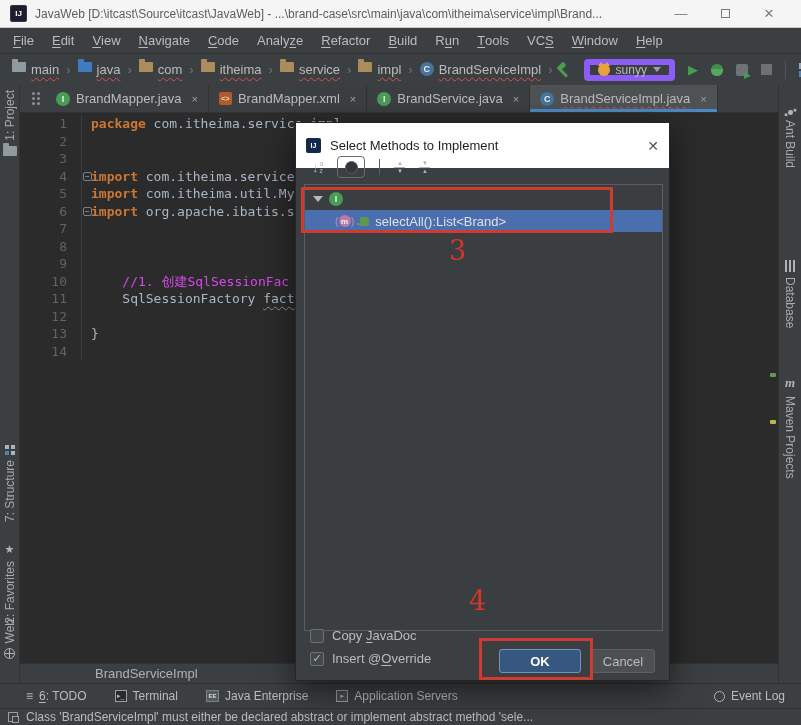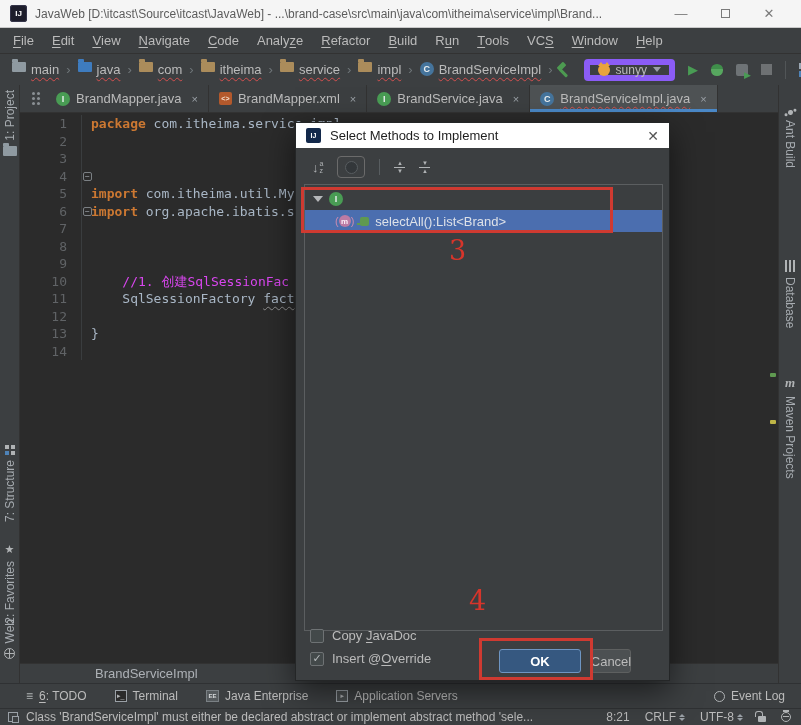--- a/index.html
+++ b/index.html
@@ -156,21 +156,21 @@
   .icon-lock { position:relative; width:8px; height:6px; background:#b0b3b5; border-radius:1px; margin-top:4px; }
   .icon-lock::before { content:""; position:absolute; left:-3px; top:-5px; width:6px; height:5px;
                        border:1.5px solid #b0b3b5; border-bottom:none; border-radius:3px 3px 0 0; }
   .icon-hector { position:relative; width:10px; height:10px; border:1px solid #b0b3b5; border-radius:50%; }
   .icon-hector::before { content:""; position:absolute; top:-3px; left:1px; width:6px; height:2px; background:#b0b3b5; }
   .icon-hector::after { content:""; position:absolute; top:3px; left:1px; width:6px; height:1px; background:#b0b3b5; }
 
   
   .dialog { position:absolute; left:295px; top:122px; width:375px; height:559px; background:#3c3f41;
             border:1px solid #242627; box-shadow:0 10px 30px rgba(0,0,0,.55); z-index:10; }
-  .dlg-titlebar { position:absolute; top:0; left:0; right:0; height:25px; background:#ffffff;
+  .dlg-titlebar { position:absolute; top:0; left:0; right:0; height:45px; background:#ffffff;
                   display:flex; align-items:center; padding:0 10px; gap:9px; }
   .dlg-logo { width:15px; height:15px; border-radius:2px; background:#13294b; color:#fff; font-size:7px;
               font-weight:bold; display:flex; align-items:center; justify-content:center; }
   .dlg-title { color:#1f1f1f; font-size:13px; }
   .dlg-close { margin-left:auto; color:#555; font-size:14px; }
   .dlg-toolbar { position:absolute; top:33px; left:16px; display:flex; align-items:center; gap:14px; height:22px; }
   .icon-sortaz { display:flex; align-items:flex-start; gap:1px; color:#b0b3b5; }
   .icon-sortaz .arr { font-size:13px; }
   .icon-sortaz .az { display:flex; flex-direction:column; font-size:7px; line-height:7px; }
   .icon-circlebtn { width:28px; height:22px; border:1px solid #6b6b6b; border-radius:4px;
@@ -399,20 +399,21 @@
           <span class="ln">2</span>
           <span class="ct"></span>
         </div>
         <div class="cl">
           <span class="ln">3</span>
           <span class="ct"></span>
         </div>
         <div class="cl">
           <span class="ln">4</span>
           <span class="fold-marker">−</span>
+          <span class="ct"><span class="seg-kw">import</span><span class="seg-pl"> com.itheima.service</span></span>
         </div>
         <div class="cl">
           <span class="ln">5</span>
           <span class="ct"><span class="seg-kw">import</span><span class="seg-pl"> com.itheima.util.My</span></span>
         </div>
         <div class="cl">
           <span class="ln">6</span>
           <span class="fold-marker">−</span>
           <span class="ct"><span class="seg-kw">import</span><span class="seg-pl"> org.apache.ibatis.s</span></span>
         </div>
@@ -475,39 +476,20 @@
       </span>
       <span class="tw-item tw-right">
         <span class="icon-eventlog"></span>
         <span>Event Log</span>
       </span>
     </div>
 
   <div class="statusbar">
     <span class="status-icon"></span>
     <span class="status-msg">Class 'BrandServiceImpl' must either be declared abstract or implement abstract method 'sele...</span>
-    <span class="status-right">
-      <span class="status-val">8:21</span>
-      <span class="status-val">
-        <span>CRLF</span>
-        <span class="updown">
-            <i class="u"></i>
-            <i class="d"></i>
-          </span>
-      </span>
-      <span class="status-val">
-        <span>UTF-8</span>
-        <span class="updown">
-            <i class="u"></i>
-            <i class="d"></i>
-          </span>
-      </span>
-      <span class="icon-lock"></span>
-      <span class="icon-hector"></span>
-    </span>
   </div>
 
   <div class="dialog">
     <div class="dlg-titlebar">
       <span class="dlg-logo">IJ</span>
       <span class="dlg-title">Select Methods to Implement</span>
       <span class="dlg-close">✕</span>
     </div>
 
     <div class="dlg-toolbar">
@@ -555,16 +537,16 @@
     <div class="dlg-checkbox-row" style="left:14px; top:505px;">
       <span class="cb"></span>
       <span class="cb-label"><span>Copy </span><span class="mn">J</span><span>avaDoc</span></span>
     </div>
     <div class="dlg-checkbox-row" style="left:14px; top:528px;">
       <span class="cb">✓</span>
       <span class="cb-label"><span>Insert @</span><span class="mn">O</span><span>verride</span></span>
     </div>
 
     <div class="btn btn-ok" style="left:203px; top:526px; width:82px;">OK</div>
-    <div class="btn btn-cancel" style="left:295px; top:526px; width:40px;">Cancel</div>
+    <div class="btn btn-cancel" style="left:295px; top:526px; width:64px;">Cancel</div>
   </div>
 
 </div>
 
 </body></html>

